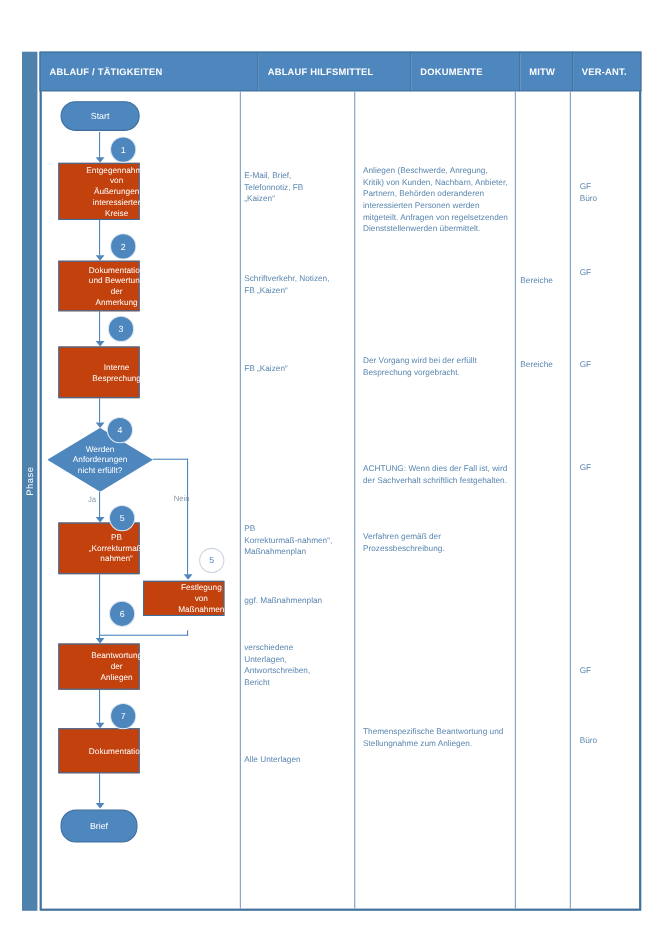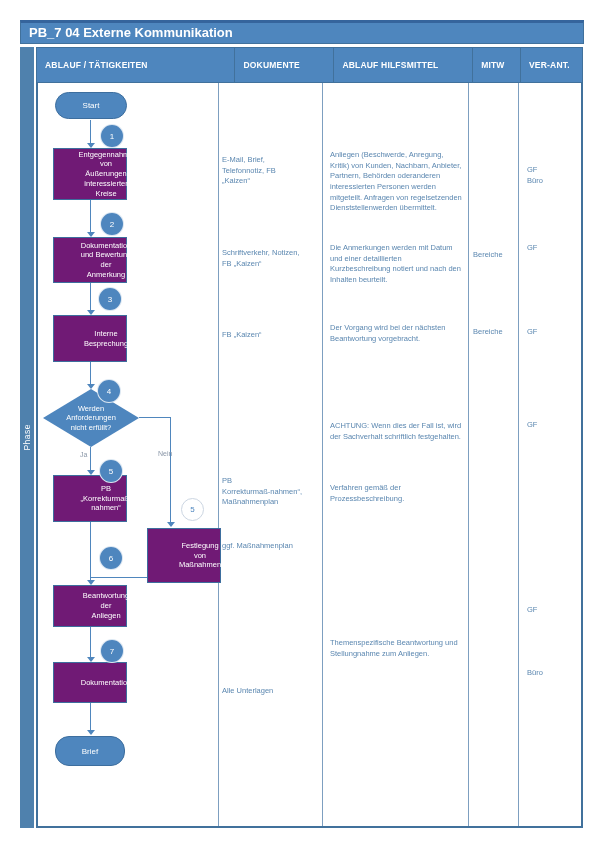--- a/index.html
+++ b/index.html
@@ -23,21 +23,21 @@
   .phase-bar { position:absolute; left:20px; top:47px; width:14px; height:781px;
     background:#4f81ad; display:flex; align-items:center; justify-content:center; }
   .phase-label { writing-mode:vertical-rl; transform:rotate(180deg);
     color:#ffffff; font-size:8.5px; letter-spacing:.5px; }
 
   .vline { position:absolute; top:83px; height:743px; width:1px; background:#7d9fc0; }
 
   
   .pill { position:absolute; background:#4e86be; border:1px solid #3d6e9e; border-radius:14px;
     color:#fff; font-size:8px; display:flex; align-items:center; justify-content:center; z-index:2; }
-  .fbox { position:absolute; background:#701a75; border:1px solid #3d6e9e;
+  .fbox { position:absolute; background:#c2410c; border:1px solid #3d6e9e;
     color:#fff; font-size:7.5px; line-height:1.3; text-align:center; white-space:pre-line;
     display:flex; align-items:center; justify-content:center; z-index:2;padding-left:32px; }
   .diamond { position:absolute; left:43px; top:389px; width:96px; height:58px;
     background:#4e86be; clip-path:polygon(50% 0,100% 50%,50% 100%,0 50%);
     color:#fff; font-size:7.5px; line-height:1.25; text-align:center; white-space:pre-line;
     display:flex; align-items:center; justify-content:center; z-index:2; }
   .stepnum { position:absolute; width:24px; height:24px; border-radius:50%;
     background:#4e86be; border:1px solid rgba(255,255,255,.8);
     color:#fff; font-size:8px; display:flex; align-items:center; justify-content:center; z-index:4; }
   .offpage { position:absolute; left:181px; top:498px; width:23px; height:23px; border-radius:50%;
@@ -49,31 +49,30 @@
   .branch-label { position:absolute; color:#8a97a8; font-size:7px; z-index:3; background:transparent; }
 
   
   .celltext { position:absolute; color:#5b87b0; font-size:7.5px; line-height:1.42; white-space:pre-line; z-index:2; }
 </style>
 </head>
 <body>
 
 <div class="page">
 
-  <div class="titlebar">PB_7 04 Externe Kommunikation</div>
 
   <div class="phase-bar">
     <span class="phase-label">Phase</span>
   </div>
 
   <div class="table-frame"></div>
   <div class="header-row">
     <div class="header-cell" style="width:210px">ABLAUF / TÄTIGKEITEN</div>
+    <div class="header-cell" style="width:146px">ABLAUF HILFSMITTEL</div>
     <div class="header-cell" style="width:104px">DOKUMENTE</div>
-    <div class="header-cell" style="width:146px">ABLAUF HILFSMITTEL</div>
     <div class="header-cell" style="width:50px">MITW</div>
     <div class="header-cell" style="width:65px">VER-ANT.</div>
   </div>
 
   <div class="vline" style="left:218px"></div>
   <div class="vline" style="left:322px"></div>
   <div class="vline" style="left:468px"></div>
   <div class="vline" style="left:518px"></div>
 
   <div class="line" style="left:90px; top:120px; width:1px; height:24px"></div>
@@ -112,21 +111,21 @@
 und Bewertung
 der Anmerkung</div>
   <div class="fbox" style="left:53px; top:315px; width:74px; height:47px">Interne
 Besprechung</div>
   <div class="diamond">Werden
 Anforderungen
 nicht erfüllt?</div>
   <div class="fbox" style="left:53px; top:475px; width:74px; height:47px">PB
 „Korrekturmaß-
 nahmen“</div>
-  <div class="fbox" style="left:147px; top:528px; width:74px; height:55px">Festlegung von
+  <div class="fbox" style="left:130px; top:528px; width:74px; height:32px">Festlegung von
 Maßnahmen</div>
   <div class="fbox" style="left:53px; top:585px; width:74px; height:42px">Beantwortung der
 Anliegen</div>
   <div class="fbox" style="left:53px; top:662px; width:74px; height:41px">Dokumentation</div>
   <div class="pill" style="left:55px; top:736px; width:70px; height:30px">Brief</div>
 
   <div class="stepnum" style="left:100px; top:124px">1</div>
   <div class="stepnum" style="left:100px; top:212px">2</div>
   <div class="stepnum" style="left:98px;  top:287px">3</div>
   <div class="stepnum" style="left:97px;  top:379px">4</div>
@@ -139,28 +138,31 @@
   <div class="celltext" style="left:222px; top:155px; width:92px">E-Mail, Brief,
 Telefonnotiz, FB
 „Kaizen“</div>
   <div class="celltext" style="left:222px; top:248px; width:94px">Schriftverkehr, Notizen,
 FB „Kaizen“</div>
   <div class="celltext" style="left:222px; top:330px; width:92px">FB „Kaizen“</div>
   <div class="celltext" style="left:222px; top:476px; width:96px">PB
 Korrekturmaß-nahmen“,
 Maßnahmenplan</div>
   <div class="celltext" style="left:222px; top:541px; width:96px">ggf. Maßnahmenplan</div>
+  <div class="celltext" style="left:222px; top:584px; width:92px">verschiedene
+Unterlagen,
+Antwortschreiben,
+Bericht</div>
   <div class="celltext" style="left:222px; top:686px; width:92px">Alle Unterlagen</div>
 
   <div class="celltext" style="left:330px; top:150px; width:134px">Anliegen (Beschwerde, Anregung, Kritik) von Kunden, Nachbarn, Anbieter, Partnern, Behörden oderanderen interessierten Personen werden mitgeteilt. Anfragen von regelsetzenden Dienststellenwerden übermittelt.</div>
-  <div class="celltext" style="left:330px; top:243px; width:134px">Die Anmerkungen werden mit Datum und einer detaillierten Kurzbeschreibung notiert und nach den Inhalten beurteilt.</div>
-  <div class="celltext" style="left:330px; top:323px; width:134px">Der Vorgang wird bei der nächsten Beantwortung vorgebracht.</div>
+  <div class="celltext" style="left:330px; top:323px; width:134px">Der Vorgang wird bei der erfüllt Besprechung vorgebracht.</div>
   <div class="celltext" style="left:330px; top:421px; width:134px">ACHTUNG: Wenn dies der Fall ist, wird der Sachverhalt schriftlich festgehalten.</div>
   <div class="celltext" style="left:330px; top:483px; width:134px">Verfahren gemäß der Prozessbeschreibung.</div>
-  <div class="celltext" style="left:330px; top:638px; width:134px">Themenspezifische Beantwortung und Stellungnahme zum Anliegen.</div>
+  <div class="celltext" style="left:330px; top:660px; width:134px">Themenspezifische Beantwortung und Stellungnahme zum Anliegen.</div>
 
   <div class="celltext" style="left:473px; top:250px; width:42px">Bereiche</div>
   <div class="celltext" style="left:473px; top:327px; width:42px">Bereiche</div>
 
   <div class="celltext" style="left:527px; top:165px; width:54px">GF
 Büro</div>
   <div class="celltext" style="left:527px; top:243px; width:54px">GF</div>
   <div class="celltext" style="left:527px; top:327px; width:54px">GF</div>
   <div class="celltext" style="left:527px; top:420px; width:54px">GF</div>
   <div class="celltext" style="left:527px; top:605px; width:54px">GF</div>

